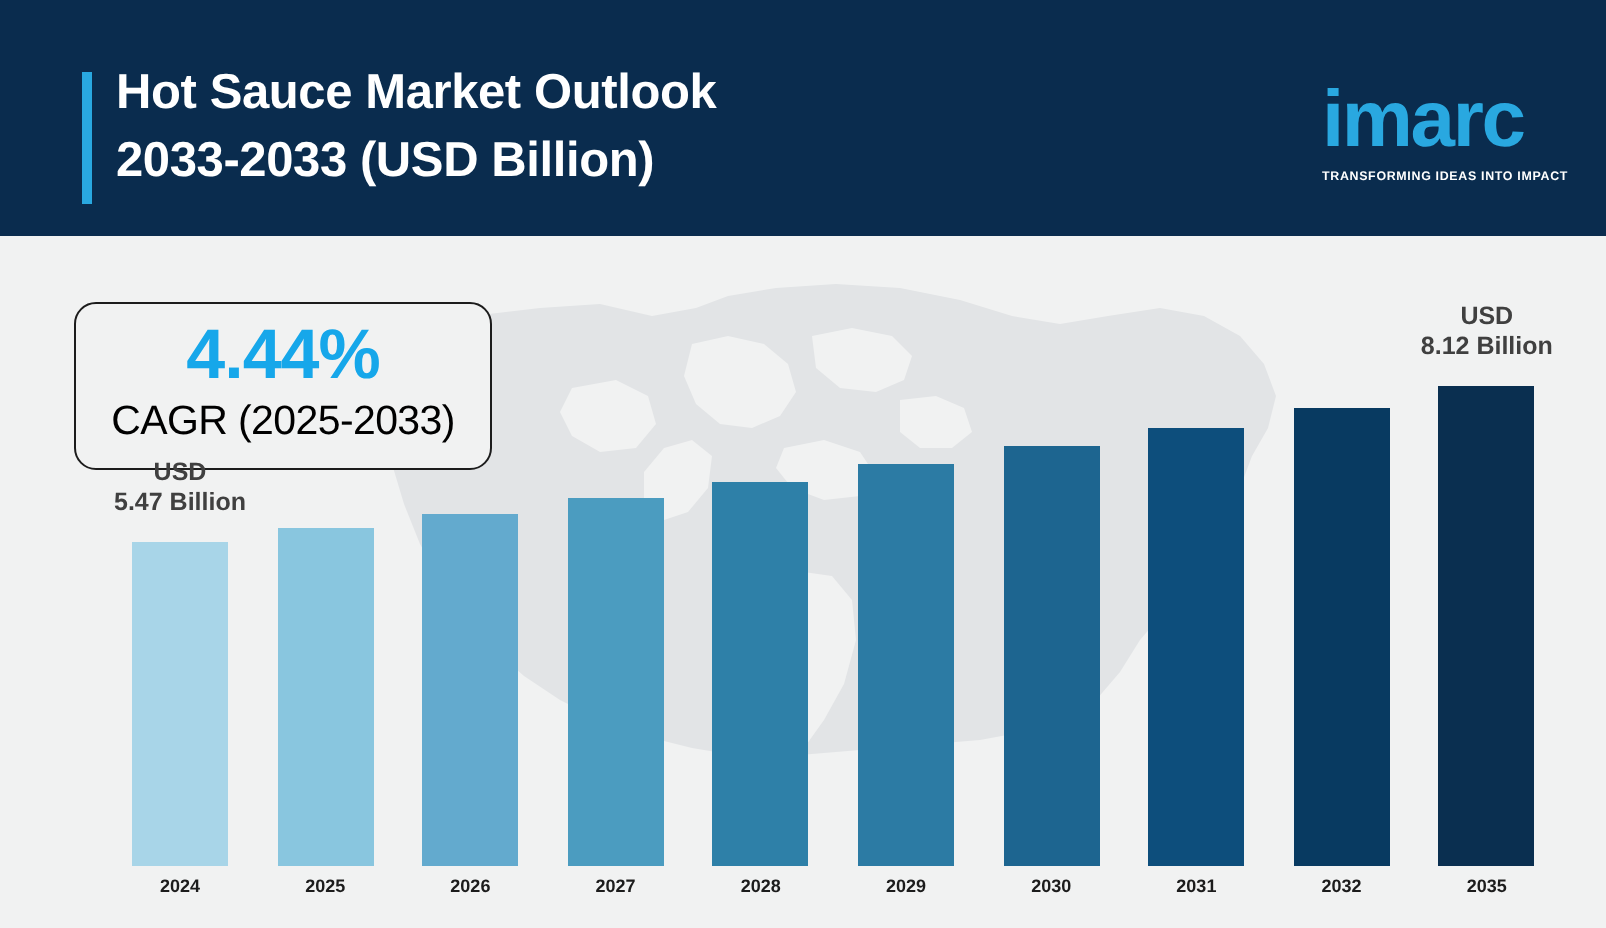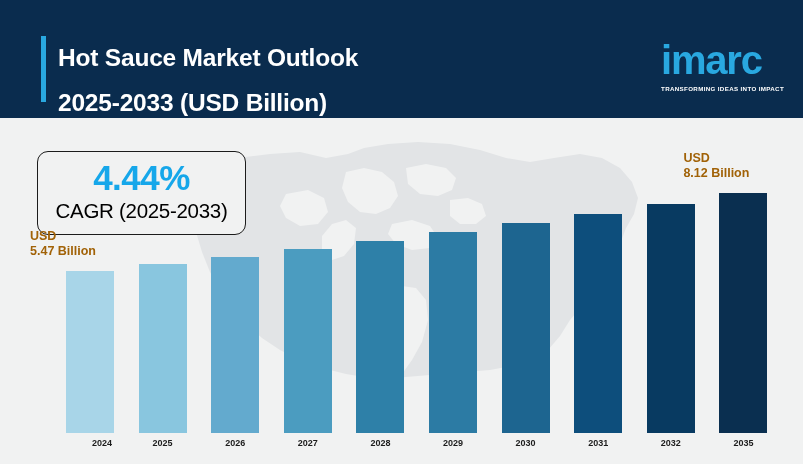--- a/index.html
+++ b/index.html
@@ -41,21 +41,20 @@
     left: 58px; top: 30px;
     width: 560px;
   }
   .title-line {
     color: #ffffff;
     font-size: 24.5px;
     font-weight: bold;
     line-height: 34px;
     letter-spacing: -0.2px;
     white-space: nowrap;
-    margin-top: 11px;
   }
 
   
   #logo {
     position: absolute;
     right: 20px; top: 38px;
     width: 122px;
     height: 54px;
   }
   #logo-wordmark {
@@ -140,37 +139,38 @@
     position: absolute;
     text-align: center;
     color: #1c1c1c;
     font-size: 9px;
     font-weight: bold;
     line-height: 12px;
     white-space: nowrap;
   }
   .value-callout {
     position: absolute;
-    color: #a16207;
+    text-align: center;
+    color: #404040;
     font-size: 12.5px;
     font-weight: bold;
     line-height: 15px;
     white-space: nowrap;
   }
 </style>
 </head>
 <body>
 
 <div id="page">
 
   <div id="header">
     <div id="title-accent"></div>
     <div id="title-block">
       <div class="title-line">Hot Sauce Market Outlook</div>
-      <div class="title-line">2025-2033 (USD Billion)</div>
+      <div class="title-line">2033-2033 (USD Billion)</div>
     </div>
 
     <div id="logo">
       <div id="logo-wordmark">imarc</div>
       <div id="logo-tagline">TRANSFORMING IDEAS INTO IMPACT</div>
     </div>
   </div>
 
   <div id="map-backdrop">
     <svg viewBox="0 0 520 300" xmlns="http://www.w3.org/2000/svg" aria-hidden="true">
@@ -197,21 +197,21 @@
     </svg>
   </div>
 
   <div id="cagr-card">
     <div id="cagr-value">4.44%</div>
     <div id="cagr-label">CAGR (2025-2033)</div>
   </div>
 
   <div id="chart">
       <div class="bar" style="left: 66px; width: 48px; height: 161.675px; background: rgb(168, 213, 232);"></div>
-      <div class="bar-label" style="left: 67px; top: 437px; width: 70px;">2024</div>
+      <div class="bar-label" style="left: 55px; top: 437px; width: 70px;">2024</div>
       <div class="bar" style="left: 138.6px; width: 48px; height: 168.768px; background: rgb(137, 198, 223);"></div>
       <div class="bar-label" style="left: 127.6px; top: 437px; width: 70px;">2025</div>
       <div class="bar" style="left: 211.2px; width: 48px; height: 176.158px; background: rgb(99, 170, 206);"></div>
       <div class="bar-label" style="left: 200.2px; top: 437px; width: 70px;">2026</div>
       <div class="bar" style="left: 283.8px; width: 48px; height: 184.138px; background: rgb(75, 156, 192);"></div>
       <div class="bar-label" style="left: 272.8px; top: 437px; width: 70px;">2027</div>
       <div class="bar" style="left: 356.4px; width: 48px; height: 192.118px; background: rgb(46, 128, 168);"></div>
       <div class="bar-label" style="left: 345.4px; top: 437px; width: 70px;">2028</div>
       <div class="bar" style="left: 429px; width: 48px; height: 200.69px; background: rgb(44, 123, 164);"></div>
       <div class="bar-label" style="left: 418px; top: 437px; width: 70px;">2029</div>

